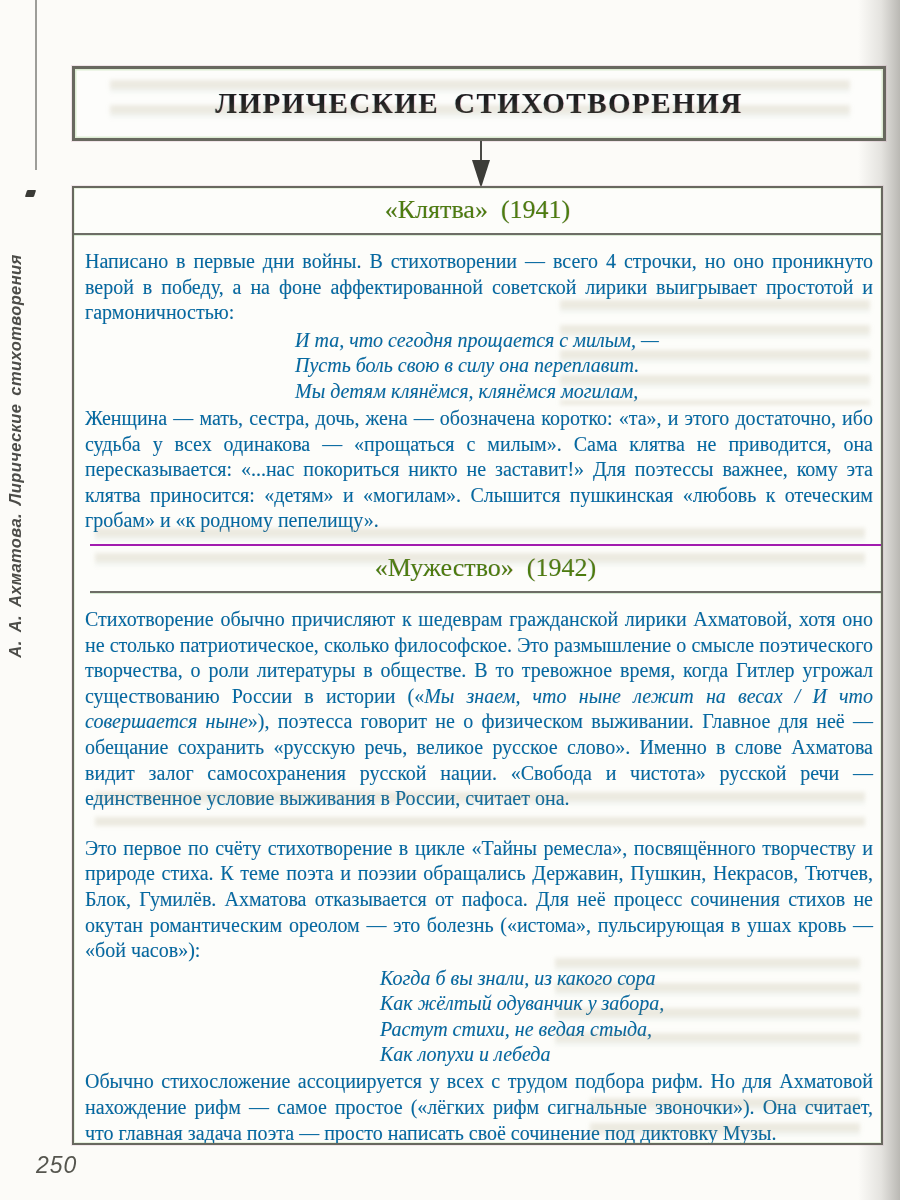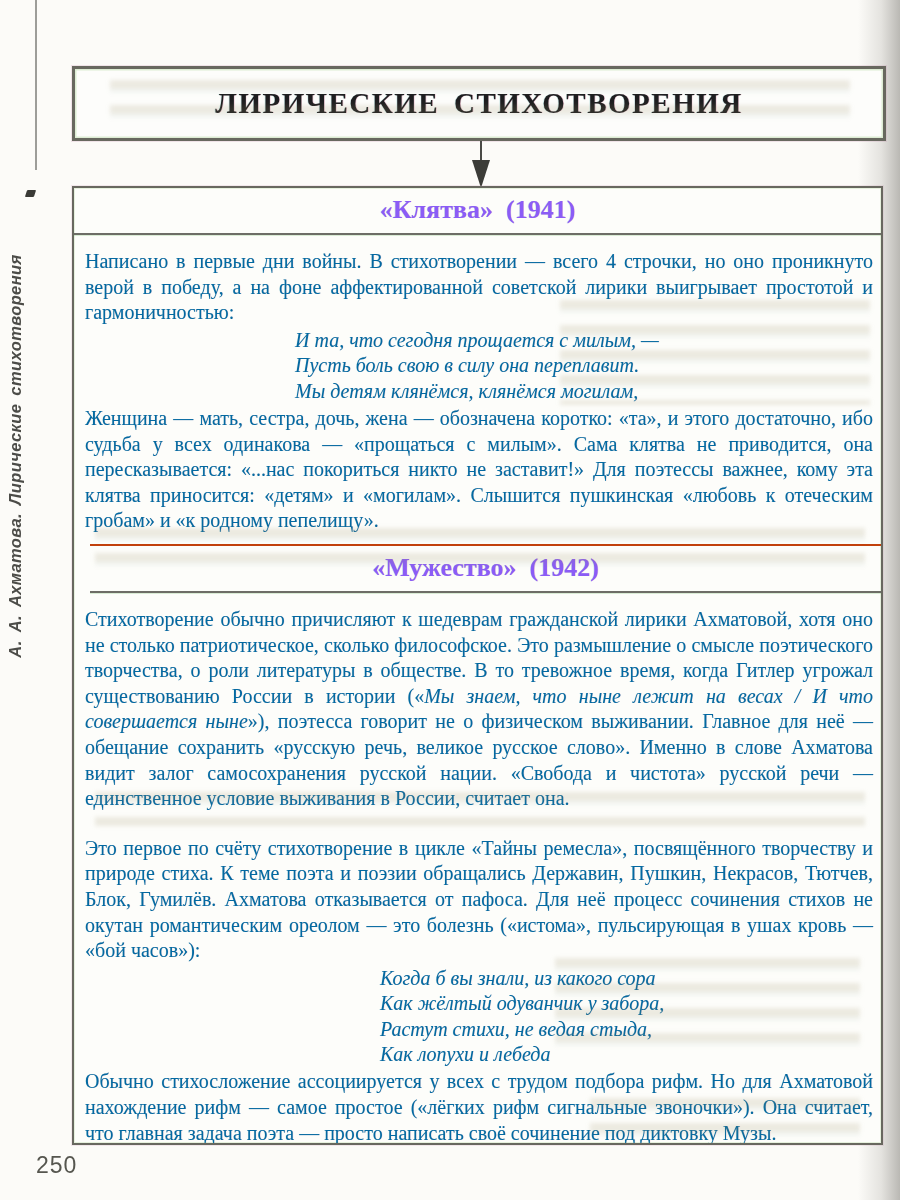--- a/index.html
+++ b/index.html
@@ -70,43 +70,43 @@
     box-shadow:inset 0 0 0 1px rgba(150,200,120,0.22), 0 0 0 1px rgba(190,120,160,0.15);
     background:#fdfdfa;
     overflow:hidden;
   }
   .sec-head{
     text-align:center;
     padding:7px 0 8px 0;
     border-bottom:2px solid #6d6d66;
     box-shadow:0 1px 0 rgba(140,200,130,0.3);
   }
-  .sec-head.mid{border-top:2px solid #c2410c;margin-left:16px;}
+  .sec-head.mid{border-top:2px solid #a21caf;margin-left:16px;}
   .sec-head .h{
-    font-weight:bold;font-size:26px;color:#8b5cf6;
+    font-weight:normal;font-size:26px;color:#4d7c0f;
     text-shadow:0.6px 0 0 rgba(190,30,90,0.2), -0.6px 0 0 rgba(0,150,150,0.16);
   }
   .sec-head .h .yr{margin-left:13px;}
   .sec-body{
     padding:14px 8px 10px 11px;
     font-size:20px;line-height:25.6px;
     text-align:justify;color:#0369a1;
     text-shadow:0.5px 0 0 rgba(190,30,90,0.14), -0.5px 0 0 rgba(0,150,150,0.12);
     border-radius:27px;
   }
   .sec-body p{margin:0;}
   .verse{margin:2px 0 2px 210px;font-style:italic;line-height:25.4px;}
   .verse.v2{margin-left:295px;}
   .verse div{white-space:nowrap;}
   .q-italic{font-style:italic;}
   
   .page-number{
     position:absolute;left:36px;top:1152px;
     font-family:"Liberation Sans", sans-serif;
-    font-size:23px;color:#56564f;letter-spacing:1px;
+    font-size:23px;color:#56564f;letter-spacing:1px;font-style:italic;
   }
 </style>
 </head>
 <body>
 
 <div class="edge-shadow-right"></div>
 <div class="edge-line-left"></div>
 <div class="speck"></div>
 
 <div class="side-caption">А. А. Ахматова.  Лирические стихотворения</div>

